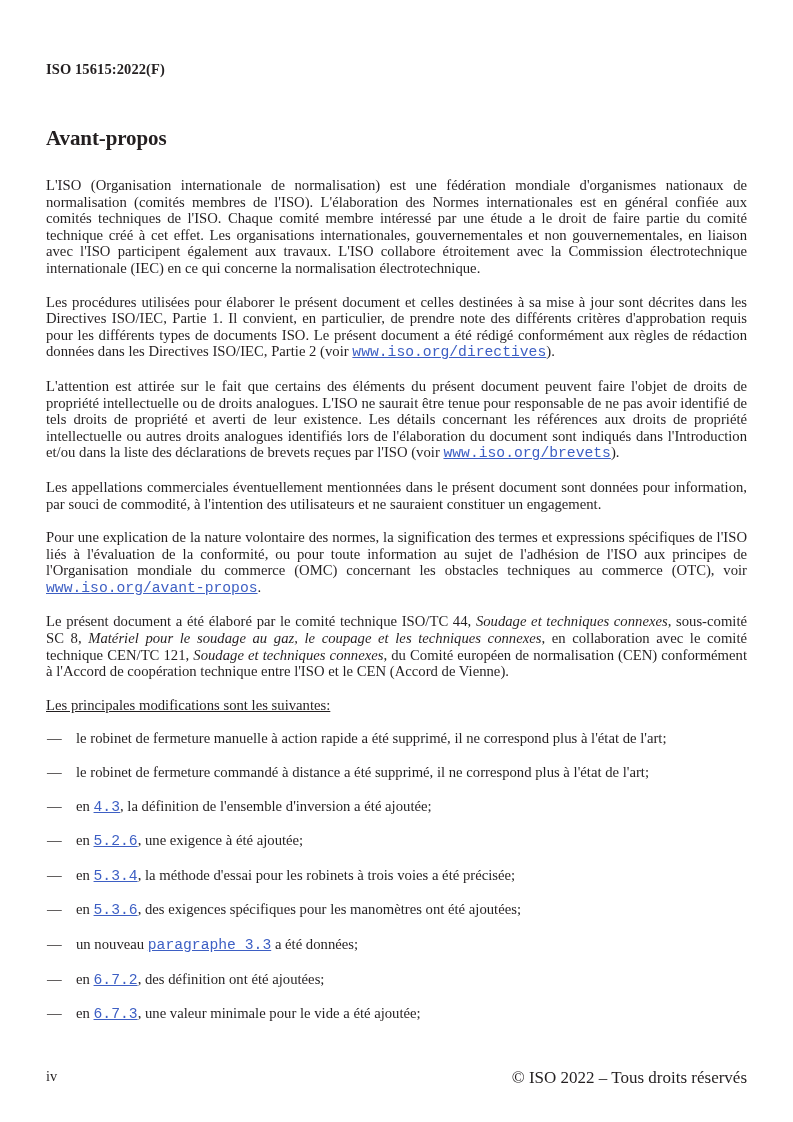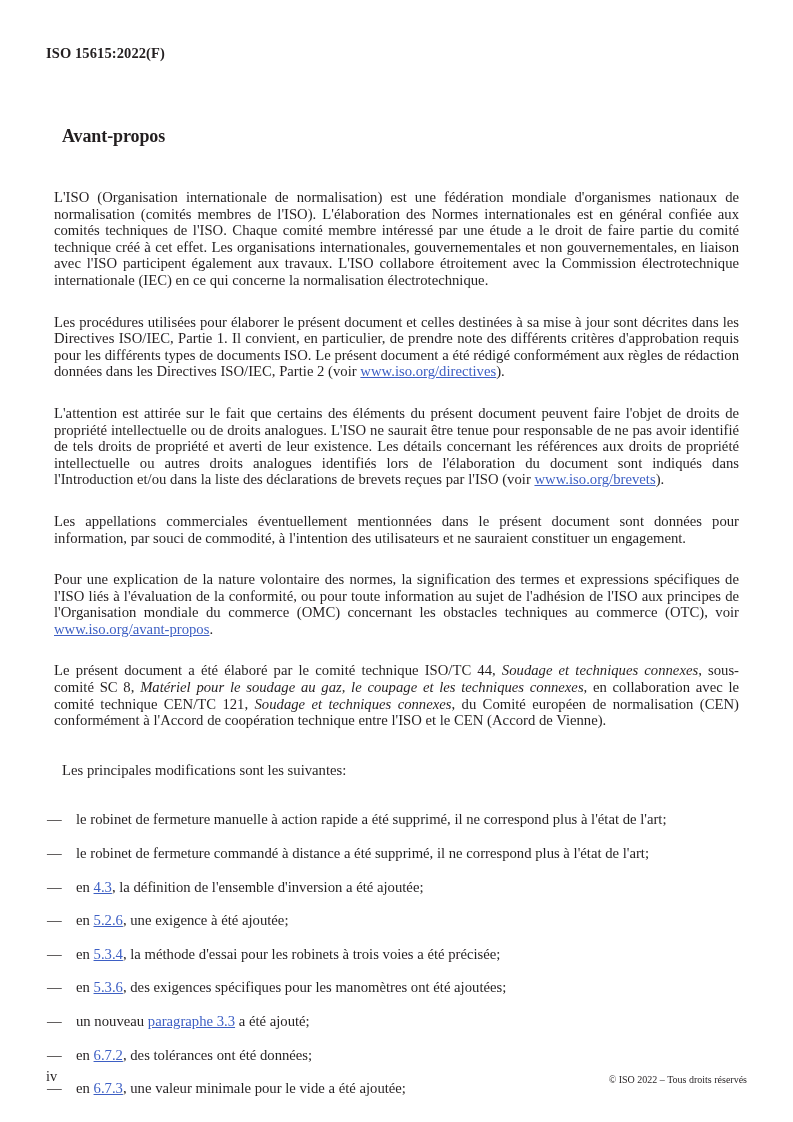--- a/index.html
+++ b/index.html
@@ -13,59 +13,61 @@
     height: 1122px;
     background: #ffffff;
     font-family: "Liberation Serif", "DejaVu Serif", serif;
     color: #231f20;
     overflow: hidden;
     box-sizing: border-box;
   }
   .content {
     position: absolute;
     left: 46px;
-    top: 0;
+    top: 16px;
     width: 701px;
   }
   .doc-header {
     font-family: "Liberation Serif", "DejaVu Serif", serif;
     font-weight: bold;
     font-size: 14.5px;
     letter-spacing: 0.1px;
     padding-top: 45px;
   }
   .section-title {
     font-family: "Liberation Serif", "DejaVu Serif", serif;
     font-weight: bold;
-    font-size: 18px;
-    margin: 16px;
+    font-size: 21px;
+    margin: 0;
     padding-top: 48px;
     letter-spacing: -0.1px;
   }
   p.body-text {
     font-size: 14.7px;
     line-height: 16.6px;
     text-align: justify;
-    margin: 8px;
+    margin: 0;
     padding-top: 17px;
     hyphens: none;
   }
   p.body-text.first {
     padding-top: 26px;
   }
   .lead-in {
     font-size: 14.7px;
     line-height: 16.6px;
-    margin: 16px;
+    margin: 0;
     padding-top: 17px;
+    text-decoration: underline;
   }
   a.doc-link {
     color: #3d5fc4;
     text-decoration: underline;
     text-underline-offset: 1px;
+    font-family: Liberation Mono, monospace;
   }
   .italic {
     font-style: italic;
   }
   ul.change-list {
     list-style: none;
     margin: 0;
     padding: 0;
   }
   ul.change-list li {
@@ -82,27 +84,27 @@
     width: 22px;
   }
   .footer {
     position: absolute;
     left: 46px;
     top: 1068px;
     width: 701px;
     font-size: 14.3px;
     display: flex;
     justify-content: space-between;
-    align-items: flex-end;
+    align-items: flex-start;
   }
   .footer .page-no {
     font-size: 14.3px;
   }
   .footer .copyright {
-    font-size: 10px;
+    font-size: 17px;
   }
 </style>
 </head>
 <body>
 
 <div class="page">
 
   <div class="content">
 
     <div class="doc-header">ISO 15615:2022(F)</div>
@@ -124,22 +126,22 @@
 
     <p class="lead-in">Les principales modifications sont les suivantes:</p>
 
     <ul class="change-list">
       <li><span class="dash">—</span><span>le robinet de fermeture manuelle à action rapide a été supprimé, il ne correspond plus à l'état de l'art;</span></li>
       <li><span class="dash">—</span><span>le robinet de fermeture commandé à distance a été supprimé, il ne correspond plus à l'état de l'art;</span></li>
       <li><span class="dash">—</span><span>en </span><a class="doc-link" href="#">4.3</a><span>, la définition de l'ensemble d'inversion a été ajoutée;</span></li>
       <li><span class="dash">—</span><span>en </span><a class="doc-link" href="#">5.2.6</a><span>, une exigence à été ajoutée;</span></li>
       <li><span class="dash">—</span><span>en </span><a class="doc-link" href="#">5.3.4</a><span>, la méthode d'essai pour les robinets à trois voies a été précisée;</span></li>
       <li><span class="dash">—</span><span>en </span><a class="doc-link" href="#">5.3.6</a><span>, des exigences spécifiques pour les manomètres ont été ajoutées;</span></li>
-      <li><span class="dash">—</span><span>un nouveau </span><a class="doc-link" href="#">paragraphe 3.3</a><span> a été ajouté;</span></li>
-      <li><span class="dash">—</span><span>en </span><a class="doc-link" href="#">6.7.2</a><span>, des tolérances ont été données;</span></li>
+      <li><span class="dash">—</span><span>un nouveau </span><a class="doc-link" href="#">paragraphe 3.3</a><span> a été données;</span></li>
+      <li><span class="dash">—</span><span>en </span><a class="doc-link" href="#">6.7.2</a><span>, des définition ont été ajoutées;</span></li>
       <li><span class="dash">—</span><span>en </span><a class="doc-link" href="#">6.7.3</a><span>, une valeur minimale pour le vide a été ajoutée;</span></li>
     </ul>
 
   </div>
 
   <div class="footer">
     <div class="page-no">iv</div>
     <div class="copyright">© ISO 2022 – Tous droits réservés</div>
   </div>
 

